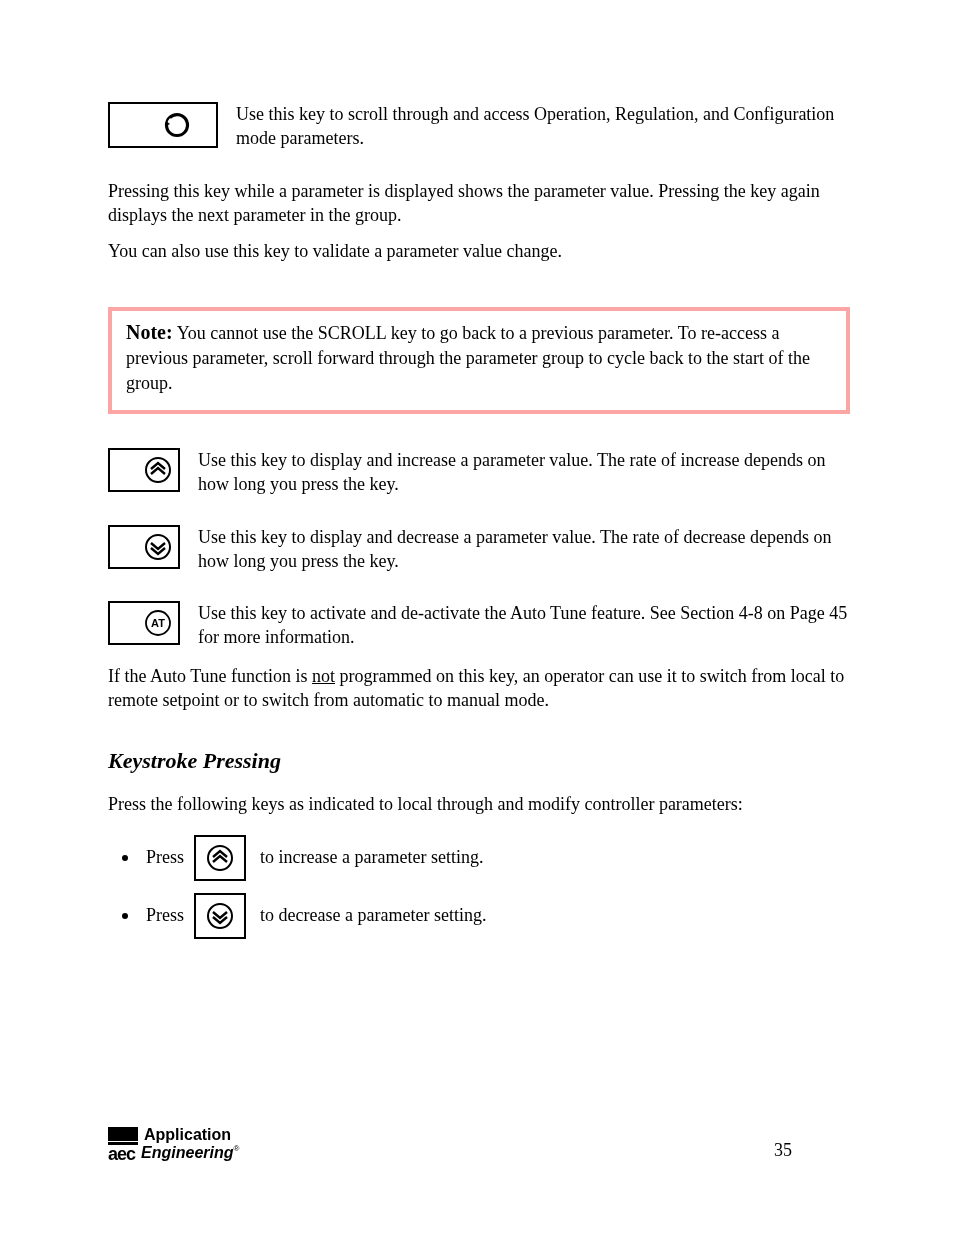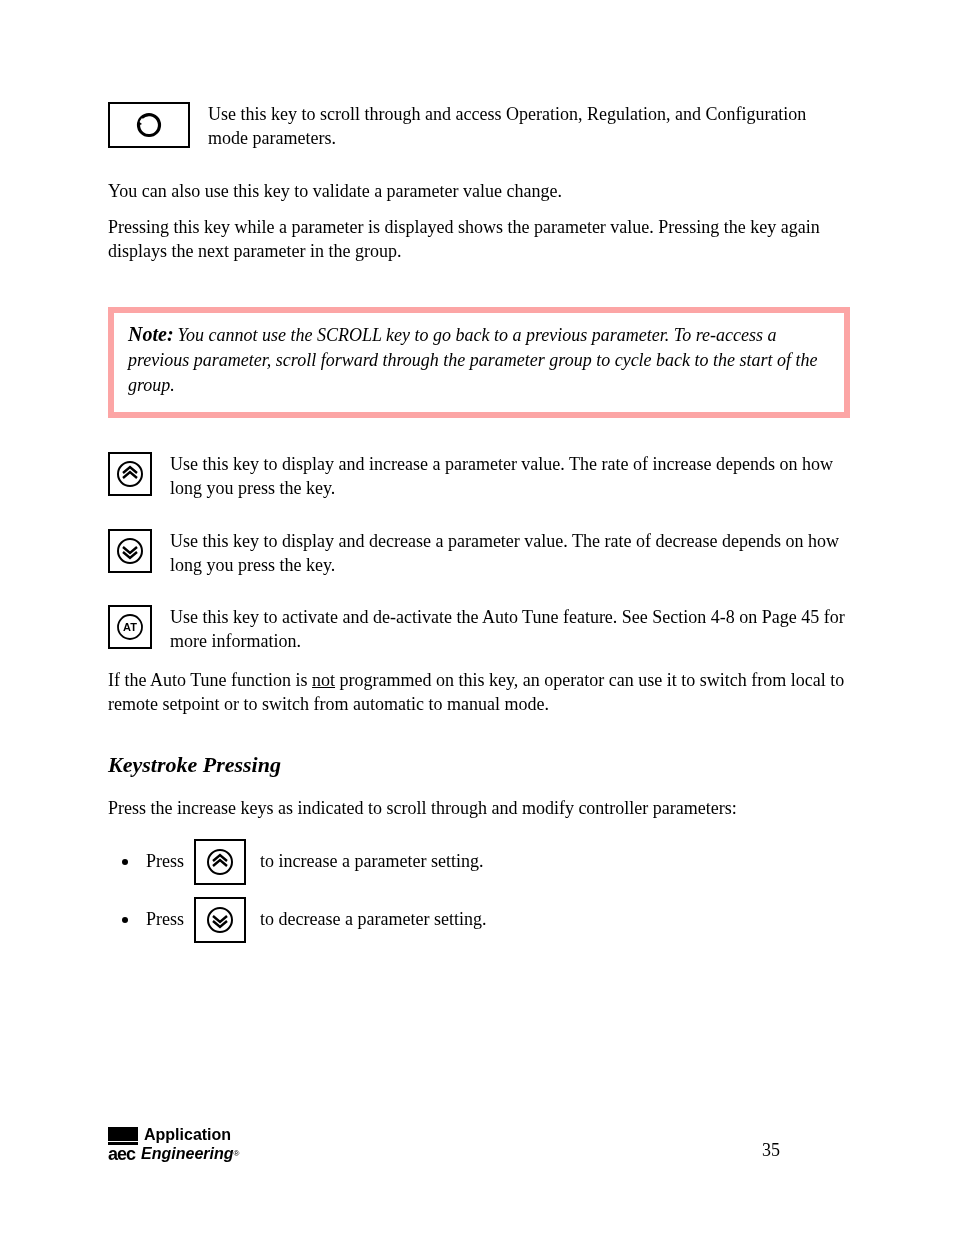--- a/index.html
+++ b/index.html
@@ -27,44 +27,44 @@
     align-items: flex-start;
     margin-bottom: 28px;
   }
   .key-box {
     flex: 0 0 auto;
     border: 2px solid #000;
     display: flex;
     align-items: center;
     justify-content: center;
     background: #fff;
+    padding-left: 28px;
   }
   .key-box svg { display: block; }
   .key-text {
     flex: 1 1 auto;
     font-size: 18px;
     line-height: 1.35;
   }
   
   .return-box {
     width: 78px;
     height: 42px;
     margin-right: 18px;
   }
   
   .small-box {
     width: 40px;
     height: 40px;
     margin-right: 18px;
   }
   .note-box {
-    border: 6px solid #fca5a5;
+    border: 4px solid #fca5a5;
     margin: 44px 0 34px 0;
     padding: 10px 14px 14px 14px;
-    font-style: italic;
   }
   .note-label {
     font-weight: bold;
     font-size: 20px;
     display: inline;
   }
   .note-text {
     font-size: 18px;
     line-height: 1.38;
     display: inline;
@@ -138,40 +138,39 @@
     position:absolute;
     bottom:-4px; left:0; width:30px; height:3px;
     background:#000;
   }
   .logo-word-app {
     font-weight: bold;
     font-size: 16px;
   }
   .logo-bottom {
     display: flex;
-    align-items: center;
     margin-top: 2px;
   }
   .logo-aec {
     font-weight: 900;
     font-size: 18px;
     letter-spacing: -1px;
     margin-right: 6px;
   }
   .logo-word-eng {
     font-weight: bold;
     font-size: 16px;
     font-style: italic;
   }
   .logo-sub {
     font-size: 8px;
   }
   .page-num {
     position: absolute;
-    right: 100px;
+    right: 88px;
     top: 1140px;
     font-size: 18px;
   }
   
   .uline { text-decoration: underline; margin-top: 44px; }
 </style>
 </head>
 <body>
 
 <div class="page">
@@ -183,22 +182,22 @@
           <circle cx="20" cy="14" r="11" fill="none" stroke="#000" stroke-width="2.2"></circle>
           <path d="M10 14 a10 10 0 1 0 3 -7" fill="none" stroke="#000" stroke-width="2.2"></path>
           <path d="M13 13 l-4 -3 l0 5 z" fill="#000"></path>
         </svg>
       </div>
       <div class="key-text">
         <div>Use this key to scroll through and access Operation, Regulation, and Configuration mode parameters.</div>
       </div>
     </div>
 
+    <p class="para">Pressing this key while a parameter is displayed shows the parameter value. Pressing the key again displays the next parameter in the group.</p>
     <p class="para">You can also use this key to validate a parameter value change.</p>
-    <p class="para">Pressing this key while a parameter is displayed shows the parameter value. Pressing the key again displays the next parameter in the group.</p>
 
     <div class="note-box">
       <span class="note-label">Note:</span>
       <span class="note-text"> You cannot use the SCROLL key to go back to a previous parameter. To re-access a previous parameter, scroll forward through the parameter group to cycle back to the start of the group.</span>
     </div>
 
     <div class="key-row">
       <div class="key-box small-box">
         <svg width="28" height="28" viewBox="0 0 28 28">
           <circle cx="14" cy="14" r="12" fill="none" stroke="#000" stroke-width="2"></circle>
@@ -228,21 +227,21 @@
         </svg>
       </div>
       <div class="key-text">Use this key to activate and de-activate the Auto Tune feature. See Section 4-8 on Page 45 for more information.</div>
     </div>
 
     <p class="para">
       <span>If the Auto Tune function is </span><span class="uline">not</span><span> programmed on this key, an operator can use it to switch from local to remote setpoint or to switch from automatic to manual mode.</span>
     </p>
 
     <div class="section-heading">Keystroke Pressing</div>
-    <p class="para">Press the increase keys as indicated to scroll through and modify controller parameters:</p>
+    <p class="para">Press the following keys as indicated to local through and modify controller parameters:</p>
 
     <div class="bullet-area">
 
       <div class="bullet-row">
         <div class="bullet-dot"></div>
         <span class="bullet-pre">Press</span>
         <div class="bullet-key">
           <svg width="28" height="28" viewBox="0 0 28 28">
             <circle cx="14" cy="14" r="12" fill="none" stroke="#000" stroke-width="2"></circle>
             <path d="M7 18 L14 12 L21 18" fill="none" stroke="#000" stroke-width="2.4"></path>

